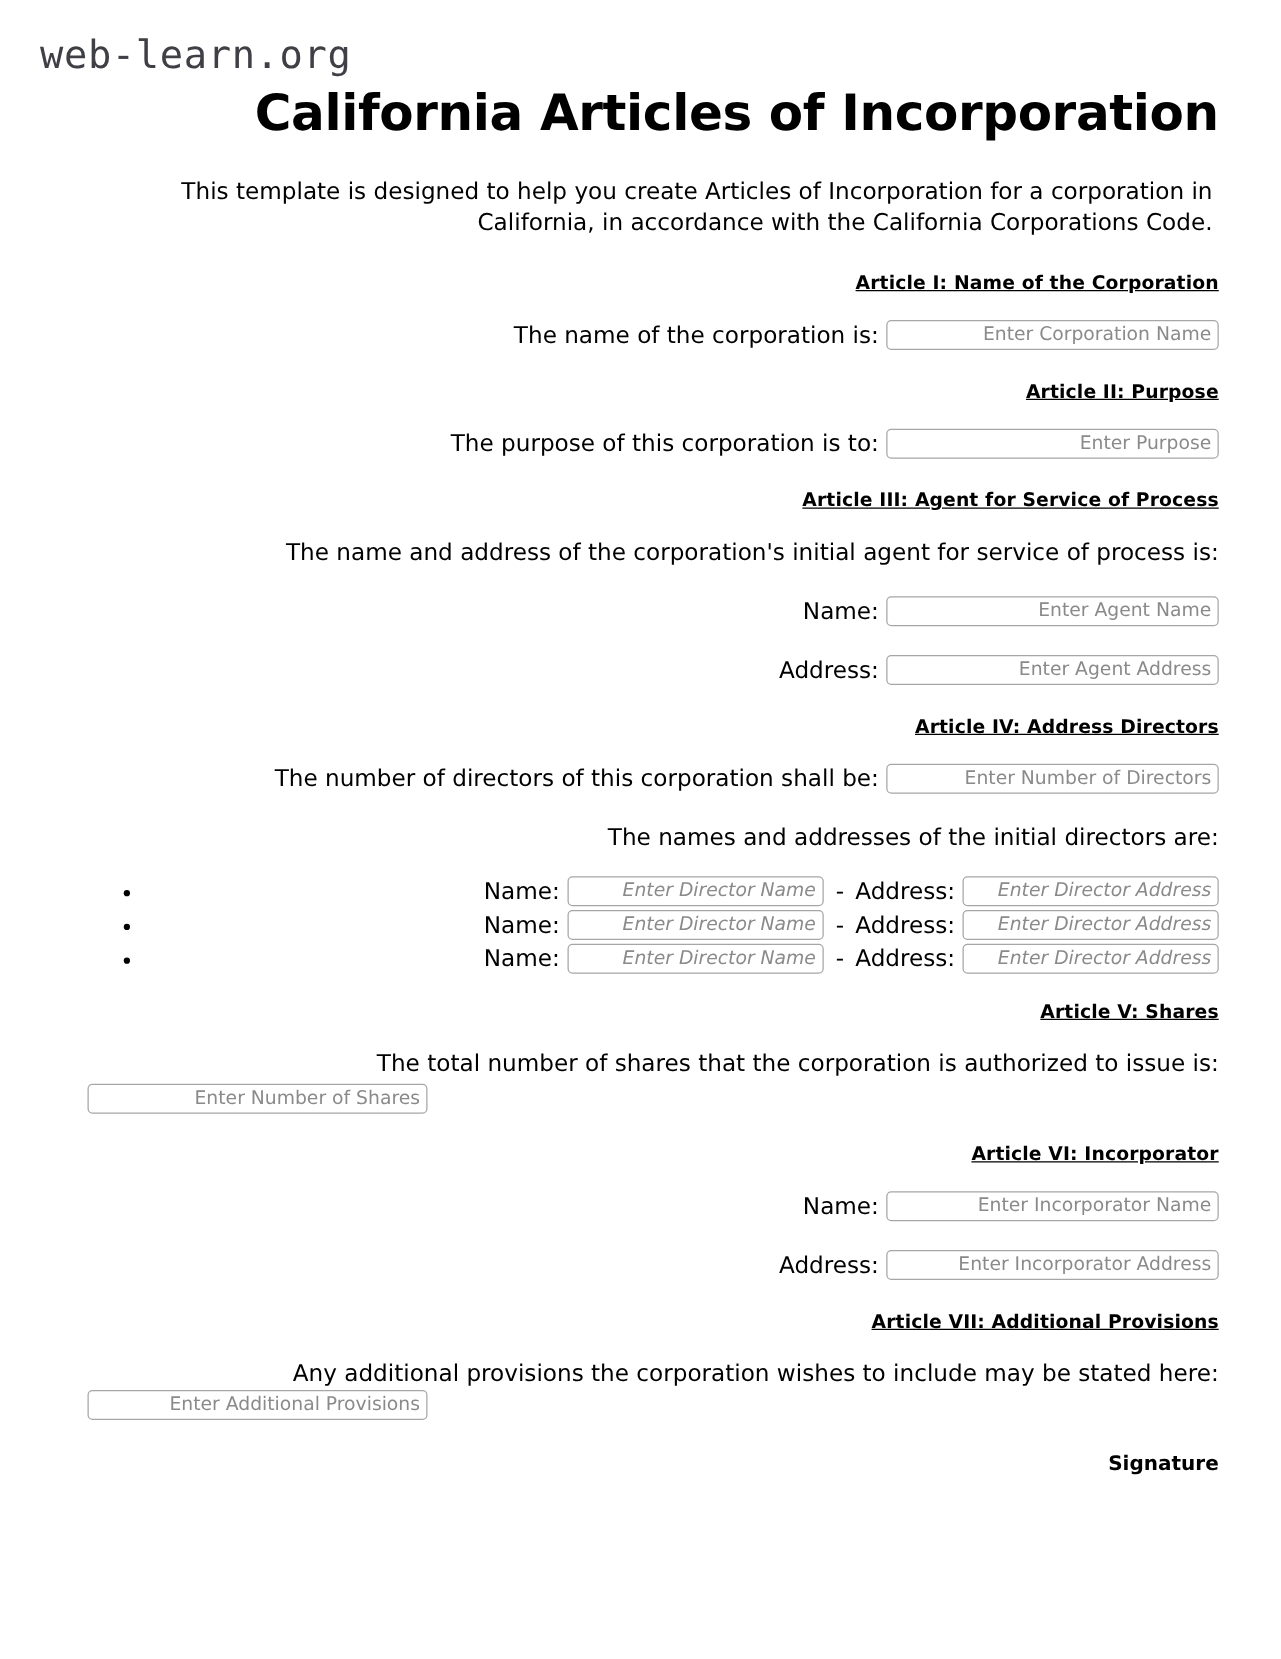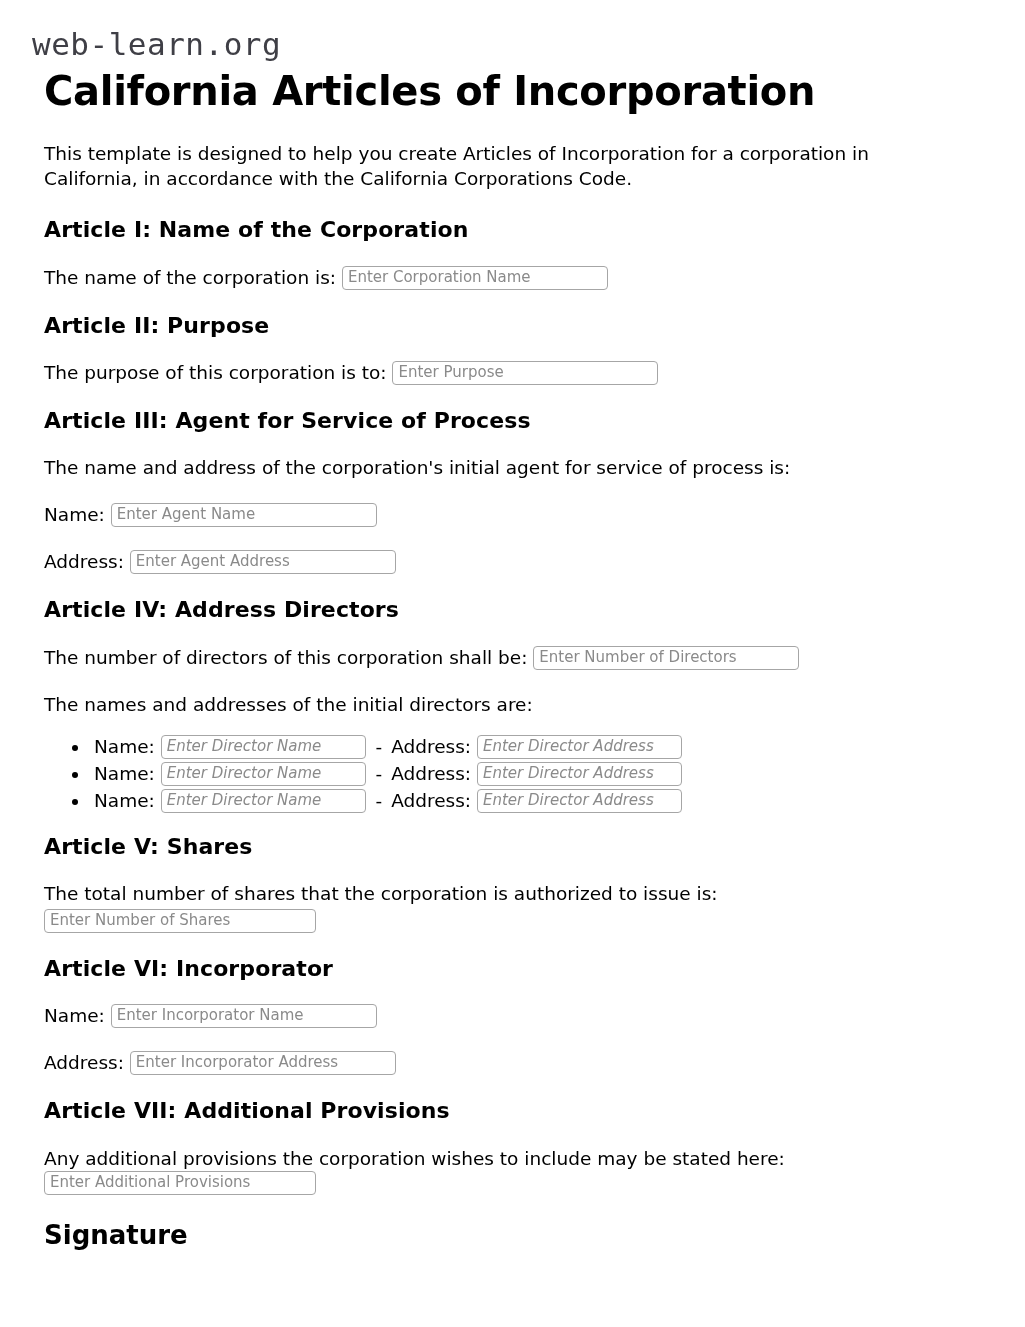--- a/index.html
+++ b/index.html
@@ -14,57 +14,59 @@
     font-family: "DejaVu Sans", sans-serif;
     color: #000000;
     overflow: hidden;
   }
   .page {
     position: relative;
     width: 1025px;
     height: 1327px;
     box-sizing: border-box;
     padding: 16px;
+    text-align: right;
   }
   .site-logo {
     position: absolute;
     left: 32px;
     top: 27px;
     font-family: "DejaVu Sans Mono", monospace;
     font-size: 31px;
     letter-spacing: 0.5px;
     color: #3f3f46;
     line-height: 1.1;
     white-space: nowrap;
   }
   .content {
     position: absolute;
-    left: 44px;
+    left: 70px;
     top: 68px;
     width: 905px;
   }
   h1.doc-title {
     font-size: 40px;
     font-weight: bold;
     margin: 0 0 28px 0;
     line-height: 1.15;
     letter-spacing: -0.3px;
   }
   p.intro {
     font-size: 18.5px;
     line-height: 1.33;
     margin: 0 0 26px 0;
     max-width: 900px;
   }
   h2.article-heading {
-    font-size: 22px;
+    font-size: 15px;
     font-weight: bold;
     margin: 0 0 22px 0;
     line-height: 1.2;
     letter-spacing: 0.1px;
+    text-decoration: underline;
   }
   p.body-line {
     font-size: 18.5px;
     line-height: 1.35;
     margin: 0 0 22px 0;
   }
   p.body-line.tight {
     margin-bottom: 18px;
   }
   .field {
@@ -111,21 +113,21 @@
   }
   .shares-block .field {
     display: block;
     margin-top: 3px;
   }
   .prov-block .field {
     display: block;
     margin-top: 0;
   }
   h2.signature-heading {
-    font-size: 26px;
+    font-size: 16px;
     font-weight: bold;
     margin: 24px 0 0 0;
   }
 </style>
 </head>
 <body>
 
 <div class="page">
 
   <div class="site-logo">web-learn.org</div>

